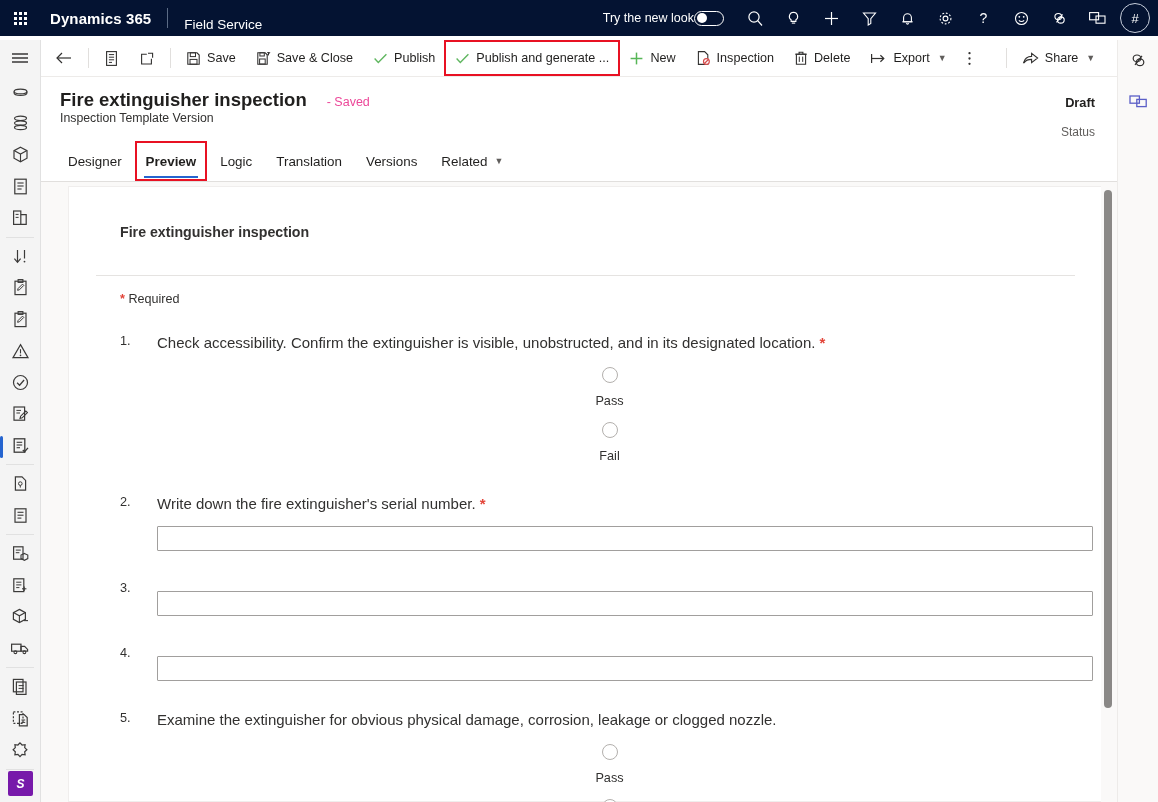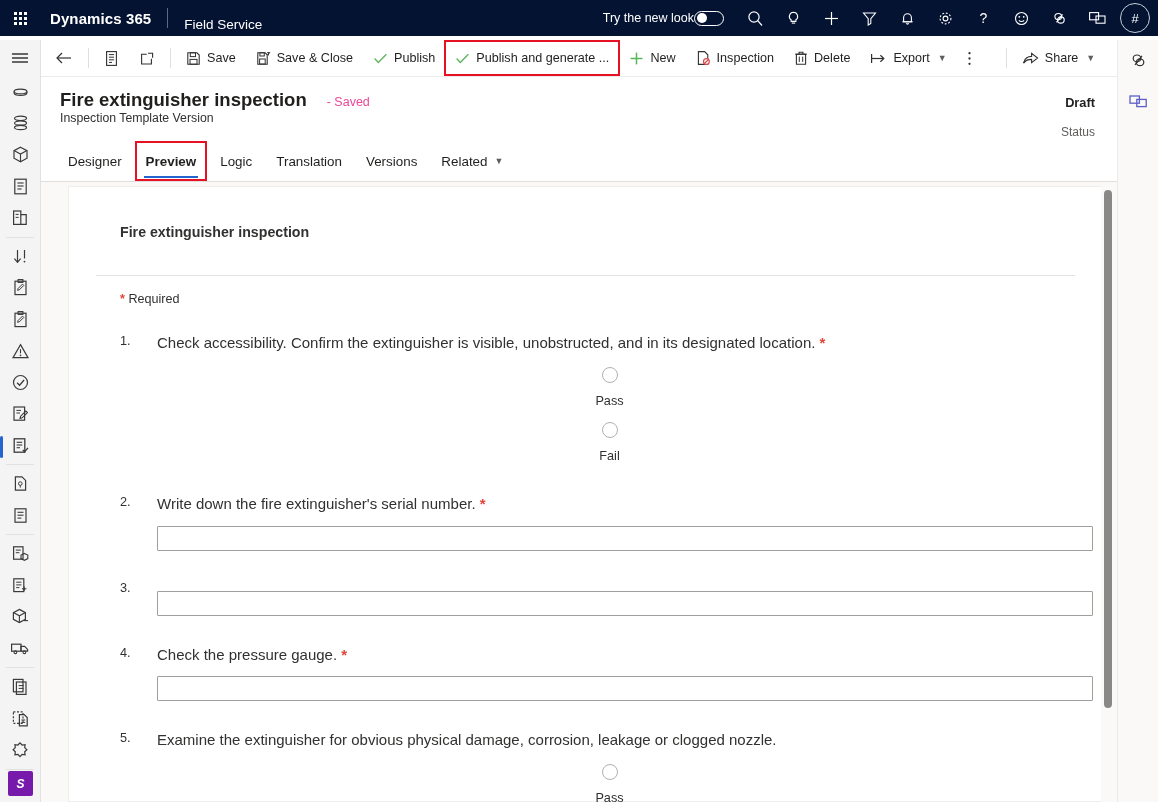--- a/index.html
+++ b/index.html
@@ -743,24 +743,20 @@
     <div class="q" style="margin-top:29px;">
       <div class="q-num">3.</div>
       <div class="q-body">
         <input class="txtinput" type="text" value="" style="">
       </div>
     </div>
 
     <div class="q" style="margin-top:29px;">
       <div class="q-num">4.</div>
       <div class="q-body">
-        <div class="q-text">
-          <span>Check the pressure gauge.</span>
-          <span class="ast">*</span>
-        </div>
         <input class="txtinput" type="text" value="" style="">
       </div>
     </div>
 
     <div class="q" style="margin-top:29px;">
       <div class="q-num">5.</div>
       <div class="q-body">
         <div class="q-text">
           <span>Examine the extinguisher for obvious physical damage, corrosion, leakage or clogged nozzle.</span>
         </div>

